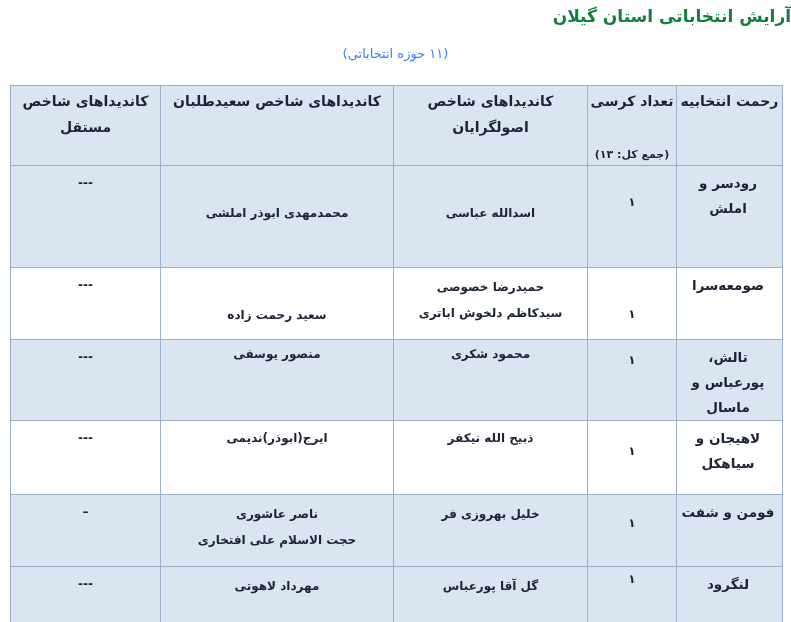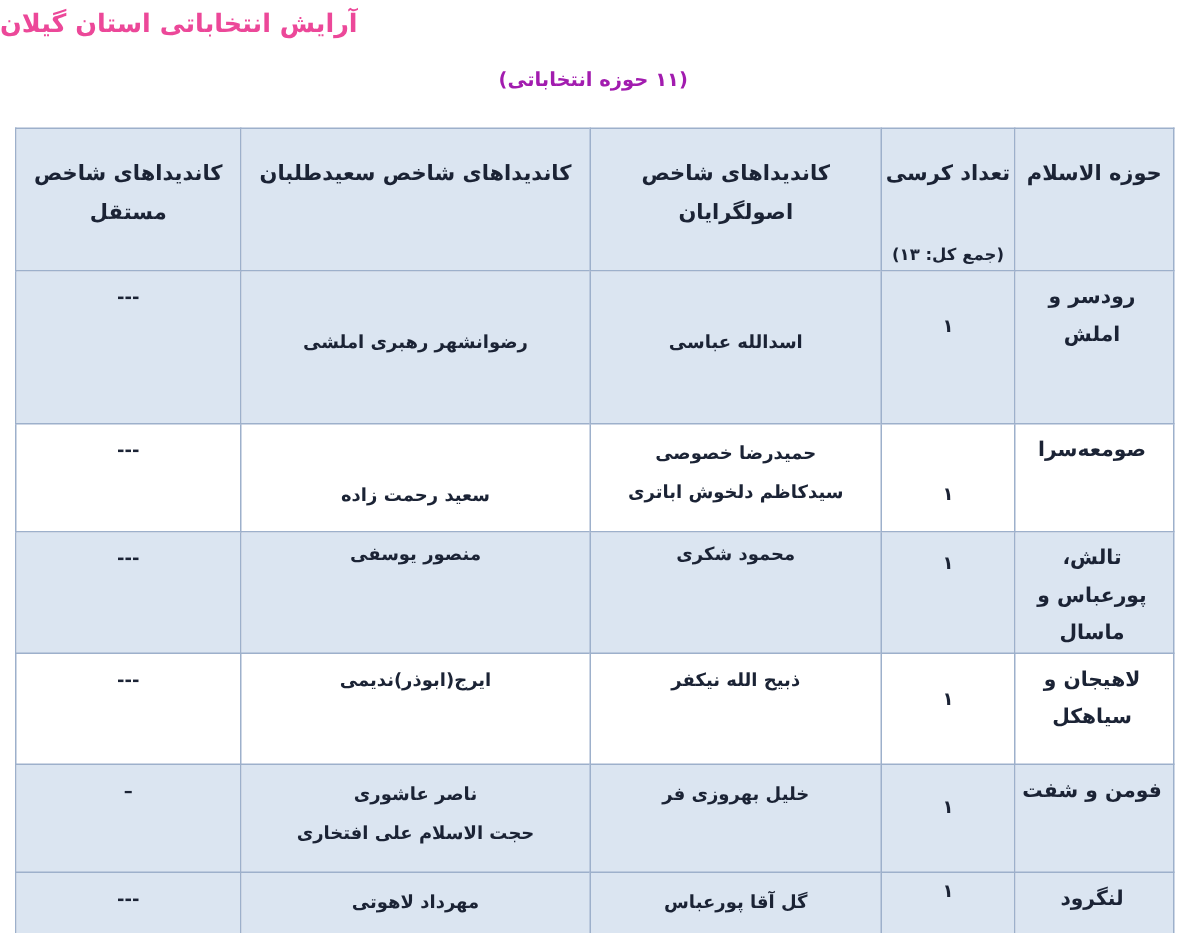--- a/index.html
+++ b/index.html
@@ -1,22 +1,22 @@
 <!DOCTYPE html>
 <html lang="fa" dir="rtl"><head>
 <meta charset="utf-8">
 <style>
   html,body{margin:0;padding:0;background:#ffffff;}
   body{width:791px;height:622px;font-family:"DejaVu Sans", sans-serif;color:#1b2335;}
   .page{position:relative;width:791px;height:622px;direction:rtl;overflow:hidden;}
 
-  .title{position:absolute;top:6px;left:0;right:0;text-align:left;
-         color:#ec4899;font-weight:bold;font-size:17px;letter-spacing:0;}
+  .title{position:absolute;top:6px;left:0;right:0;text-align:right;
+         color:#15803d;font-weight:bold;font-size:17px;letter-spacing:0;}
   .subtitle{position:absolute;top:46px;left:0;right:0;text-align:center;
-         color:#a21caf;font-weight:bold;font-size:13px;}
+         color:#3b82f6;font-weight:normal;font-size:13px;}
 
   table.grid{position:absolute;top:85px;left:10px;width:772px;
          border-collapse:collapse;table-layout:fixed;direction:rtl;
          border:1px solid #9db0cb;border-bottom:2px solid #8a9cb8;}
   table.grid th, table.grid td{border:1px solid #9db0cb;vertical-align:top;
          font-weight:bold;overflow:hidden;}
 
   col.c-district{width:106px;}
   col.c-seats{width:89px;}
   col.c-princ{width:194px;}
@@ -27,21 +27,21 @@
   tr.r0{height:102px;}
   tr.r1{height:72px;}
   tr.r2{height:74px;}
   tr.r3{height:74px;}
   tr.r4{height:72px;}
   tr.r5{height:73px;}
 
   .blue{background:#dbe5f1;}
   .white{background:#ffffff;}
 
-  th{padding-top:17px;text-align:center;font-size:14px;line-height:26px;}
+  th{padding-top:2px;text-align:center;font-size:14px;line-height:26px;}
   th .note{display:block;font-size:11px;font-weight:bold;line-height:18px;margin-top:32px;}
   th.multiline{white-space:pre-line;}
 
   td.district{padding:5px 7px 0 4px;text-align:center;font-size:13.5px;line-height:25px;}
   td.seats{text-align:center;font-size:12px;line-height:16px;}
   td.cand{text-align:center;font-size:12px;line-height:26px;white-space:pre-line;}
 
   .pt4{padding-top:4px;}  .pt6{padding-top:6px;}  .pt12{padding-top:12px;}
   .pt20{padding-top:20px;} .pt22{padding-top:22px;} .pt26{}
   .pt28{padding-top:28px;} .pt34{padding-top:34px;} .pt38{padding-top:38px;}
@@ -58,39 +58,39 @@
     <colgroup>
       <col class="c-district">
         <col class="c-seats">
         <col class="c-princ">
         <col class="c-reform">
         <col class="c-indep">
     </colgroup>
     <thead>
       <tr class="hrow">
         <th class="blue">
-          <span>حوزه الاسلام</span>
+          <span>رحمت انتخابیه</span>
         </th>
         <th class="blue">
           <span>تعداد کرسی</span>
           <span class="note">(جمع کل: ۱۳)</span>
         </th>
         <th class="blue multiline">کاندیداهای شاخص
 اصولگرایان</th>
         <th class="blue">کاندیداهای شاخص سعید‌طلبان</th>
         <th class="blue multiline">کاندیداهای شاخص
 مستقل</th>
       </tr>
     </thead>
     <tbody>
       <tr class="r0">
         <td class="district blue">رودسر و املش</td>
         <td class="seats blue pt28">۱</td>
         <td class="cand blue pt34">اسدالله عباسی</td>
-        <td class="cand blue pt34">رضوانشهر رهبری املشی</td>
+        <td class="cand blue pt34">محمدمهدی ابوذر املشی</td>
         <td class="cand blue pt4">---</td>
       </tr>
       <tr class="r1">
         <td class="district white">صومعه‌سرا</td>
         <td class="seats white pt38">۱</td>
         <td class="cand white pt6">حمیدرضا خصوصی
 سیدکاظم دلخوش اباتری</td>
         <td class="cand white pt34">سعید رحمت زاده</td>
         <td class="cand white pt4">---</td>
       </tr>

